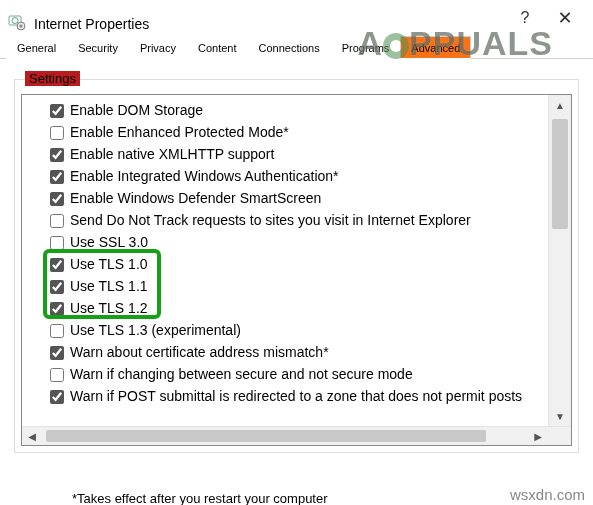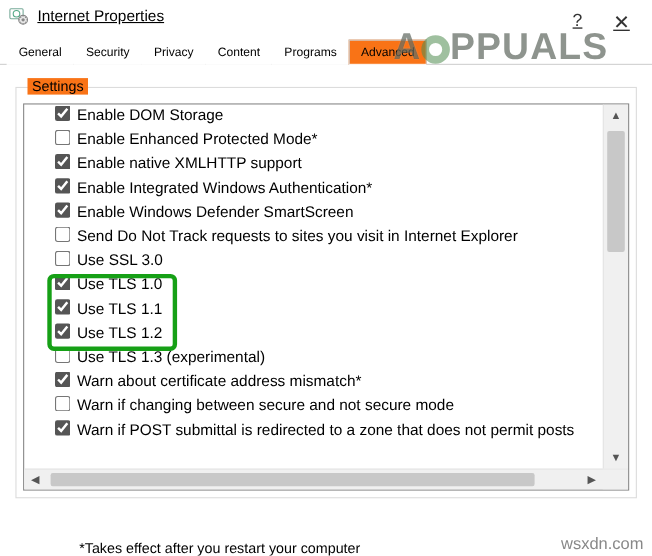--- a/index.html
+++ b/index.html
@@ -7,24 +7,23 @@
       font-family: "Segoe UI", Tahoma, sans-serif;
       font-size: 13px;
       background: #fff;
       width: 593px;
       height: 505px;
       overflow: hidden;
       position: relative;
     }
     .titlebar {
       display: flex;
-      align-items: flex-start;
+      align-items: flex-end;
       padding: 6px 8px 4px 8px;
       height: 36px;
-      text-decoration: underline;
     }
     .titlebar .icon {
       width: 18px; height: 18px; margin-right: 8px;
       display: inline-flex; align-items: center; justify-content: center;
     }
     .titlebar .title {
       font-size: 14px;
       color: #000;
     }
     .titlebar .spacer { flex: 1; }
@@ -63,42 +62,42 @@
     
     .fieldset {
       position: relative;
       border: 1px solid #dcdcdc;
       margin-top: 8px;
       padding: 10px 4px 4px 4px;
     }
     .fieldset > .legend {
       position: absolute;
       top: -9px; left: 10px;
-      background: #f97316;
+      background: #b91c1c;
       padding: 0 4px;
       font-size: 13px;
     }
     
     .listbox {
       border: 1px solid #888;
       height: 352px;
       overflow: hidden;
       position: relative;
       margin: 4px 2px 2px 2px;
       background: #fff;
     }
     .list-inner {
       position: absolute;
       left: 0; top: 0; right: 23px; bottom: 19px;
       overflow: hidden;
       padding: 1px 0 0 0;
     }
     .row {
       display: flex;
-      align-items: flex-start;
+      align-items: flex-end;
       height: 22px;
       padding-left: 28px;
       white-space: nowrap;
     }
     .row input[type=checkbox] {
       width: 14px; height: 14px;
       margin-right: 6px;
       flex-shrink: 0;
       accent-color: #555;
     }
@@ -215,20 +214,21 @@
   <span class="spacer"></span>
   <span class="help-btn">?</span>
   <span class="close-btn">✕</span>
 </div>
 
 <div class="tabstrip" id="tabstrip">
     <div class="tab">General</div>
     <div class="tab">Security</div>
     <div class="tab">Privacy</div>
     <div class="tab">Content</div>
+    <div class="tab">Connections</div>
     <div class="tab">Programs</div>
     <div class="tab active">Advanced</div>
   </div>
 
 <div class="content">
   <div class="fieldset">
     <div class="legend">Settings</div>
     <div class="listbox">
       <div class="list-inner" id="list-inner">
           <div class="row">

